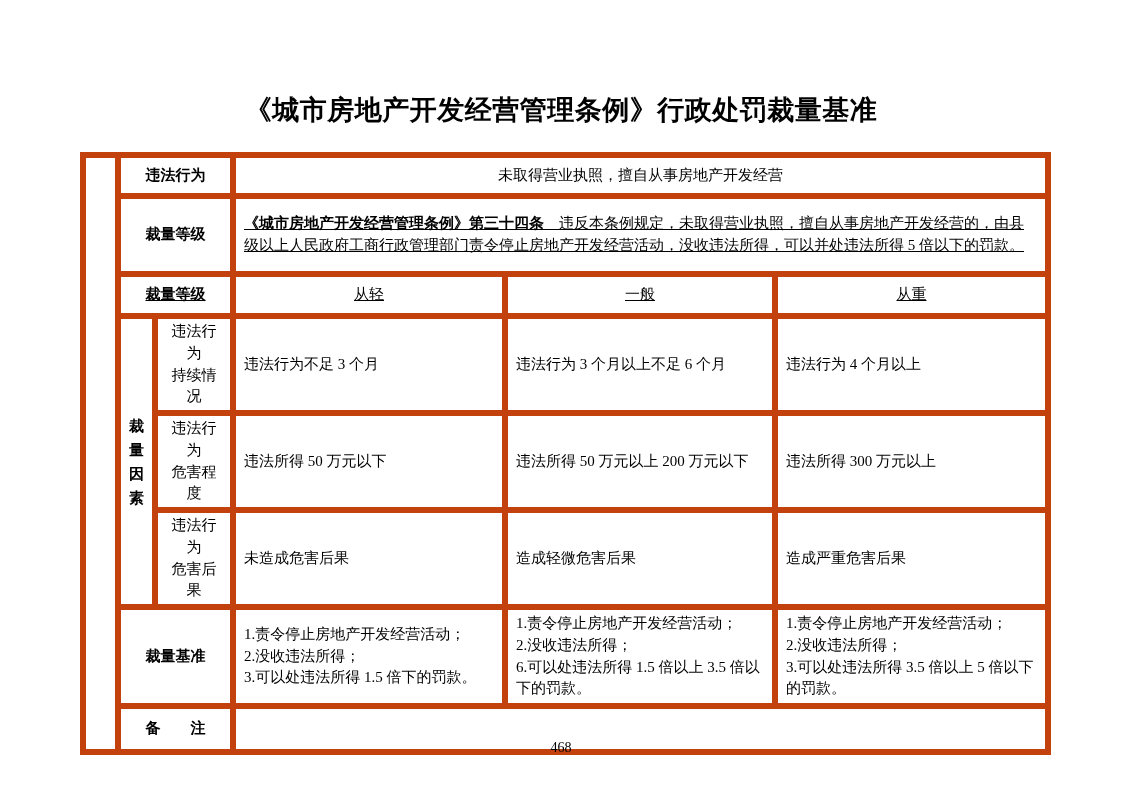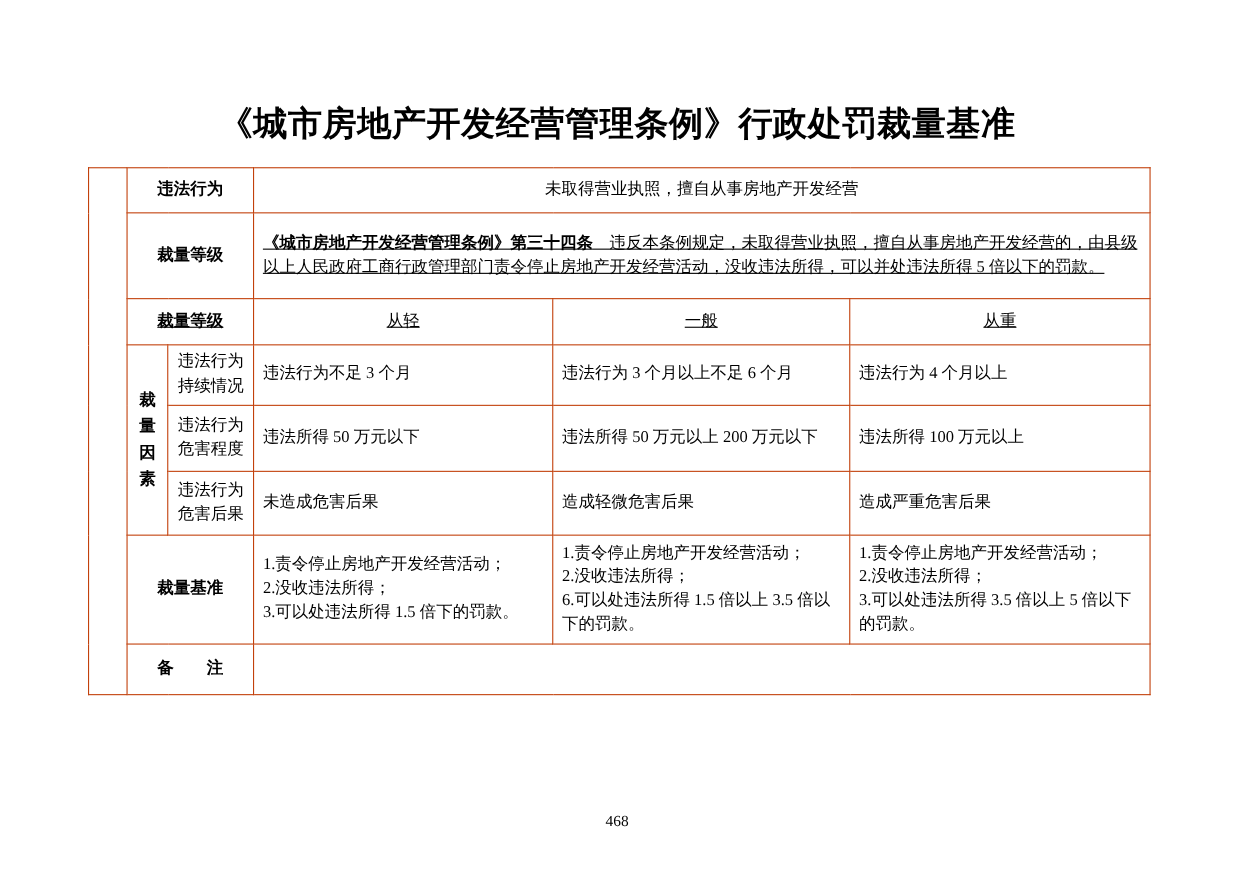--- a/index.html
+++ b/index.html
@@ -11,34 +11,34 @@
     color: #000000;
     font-family: "Liberation Serif", "DejaVu Serif", serif;
     overflow: hidden;
   }
   .doc-title {
     position: absolute;
     top: 92px;
     left: 0;
     width: 100%;
     text-align: center;
-    font-size: 31px;
+    font-size: 27px;
     font-weight: bold;
     letter-spacing: 0.5px;
   }
   table.main {
     position: absolute;
     left: 80px;
     top: 152px;
     width: 965px;
     border-collapse: collapse;
     table-layout: fixed;
   }
   table.main td {
-    border: 1px solid #c2410c;
+    border: 6px solid #c2410c;
     font-size: 15px;
     line-height: 1.45;
     padding: 2px 8px;
     vertical-align: middle;
     overflow: hidden;
     word-break: break-all;
   }
   tr.r1 { height: 41px; }
   tr.r2 { height: 78px; }
   tr.r3 { height: 42px; text-decoration: underline; }
@@ -116,21 +116,21 @@
       <td>违法行为 4 个月以上</td>
     </tr>
 
     <tr class="r5">
       <td class="factor-name">
         <div>违法行为</div>
         <div>危害程度</div>
       </td>
       <td>违法所得 50 万元以下</td>
       <td>违法所得 50 万元以上 200 万元以下</td>
-      <td>违法所得 100 万元以上</td>
+      <td>违法所得 300 万元以上</td>
     </tr>
 
     <tr class="r6">
       <td class="factor-name">
         <div>违法行为</div>
         <div>危害后果</div>
       </td>
       <td>未造成危害后果</td>
       <td>造成轻微危害后果</td>
       <td>造成严重危害后果</td>

